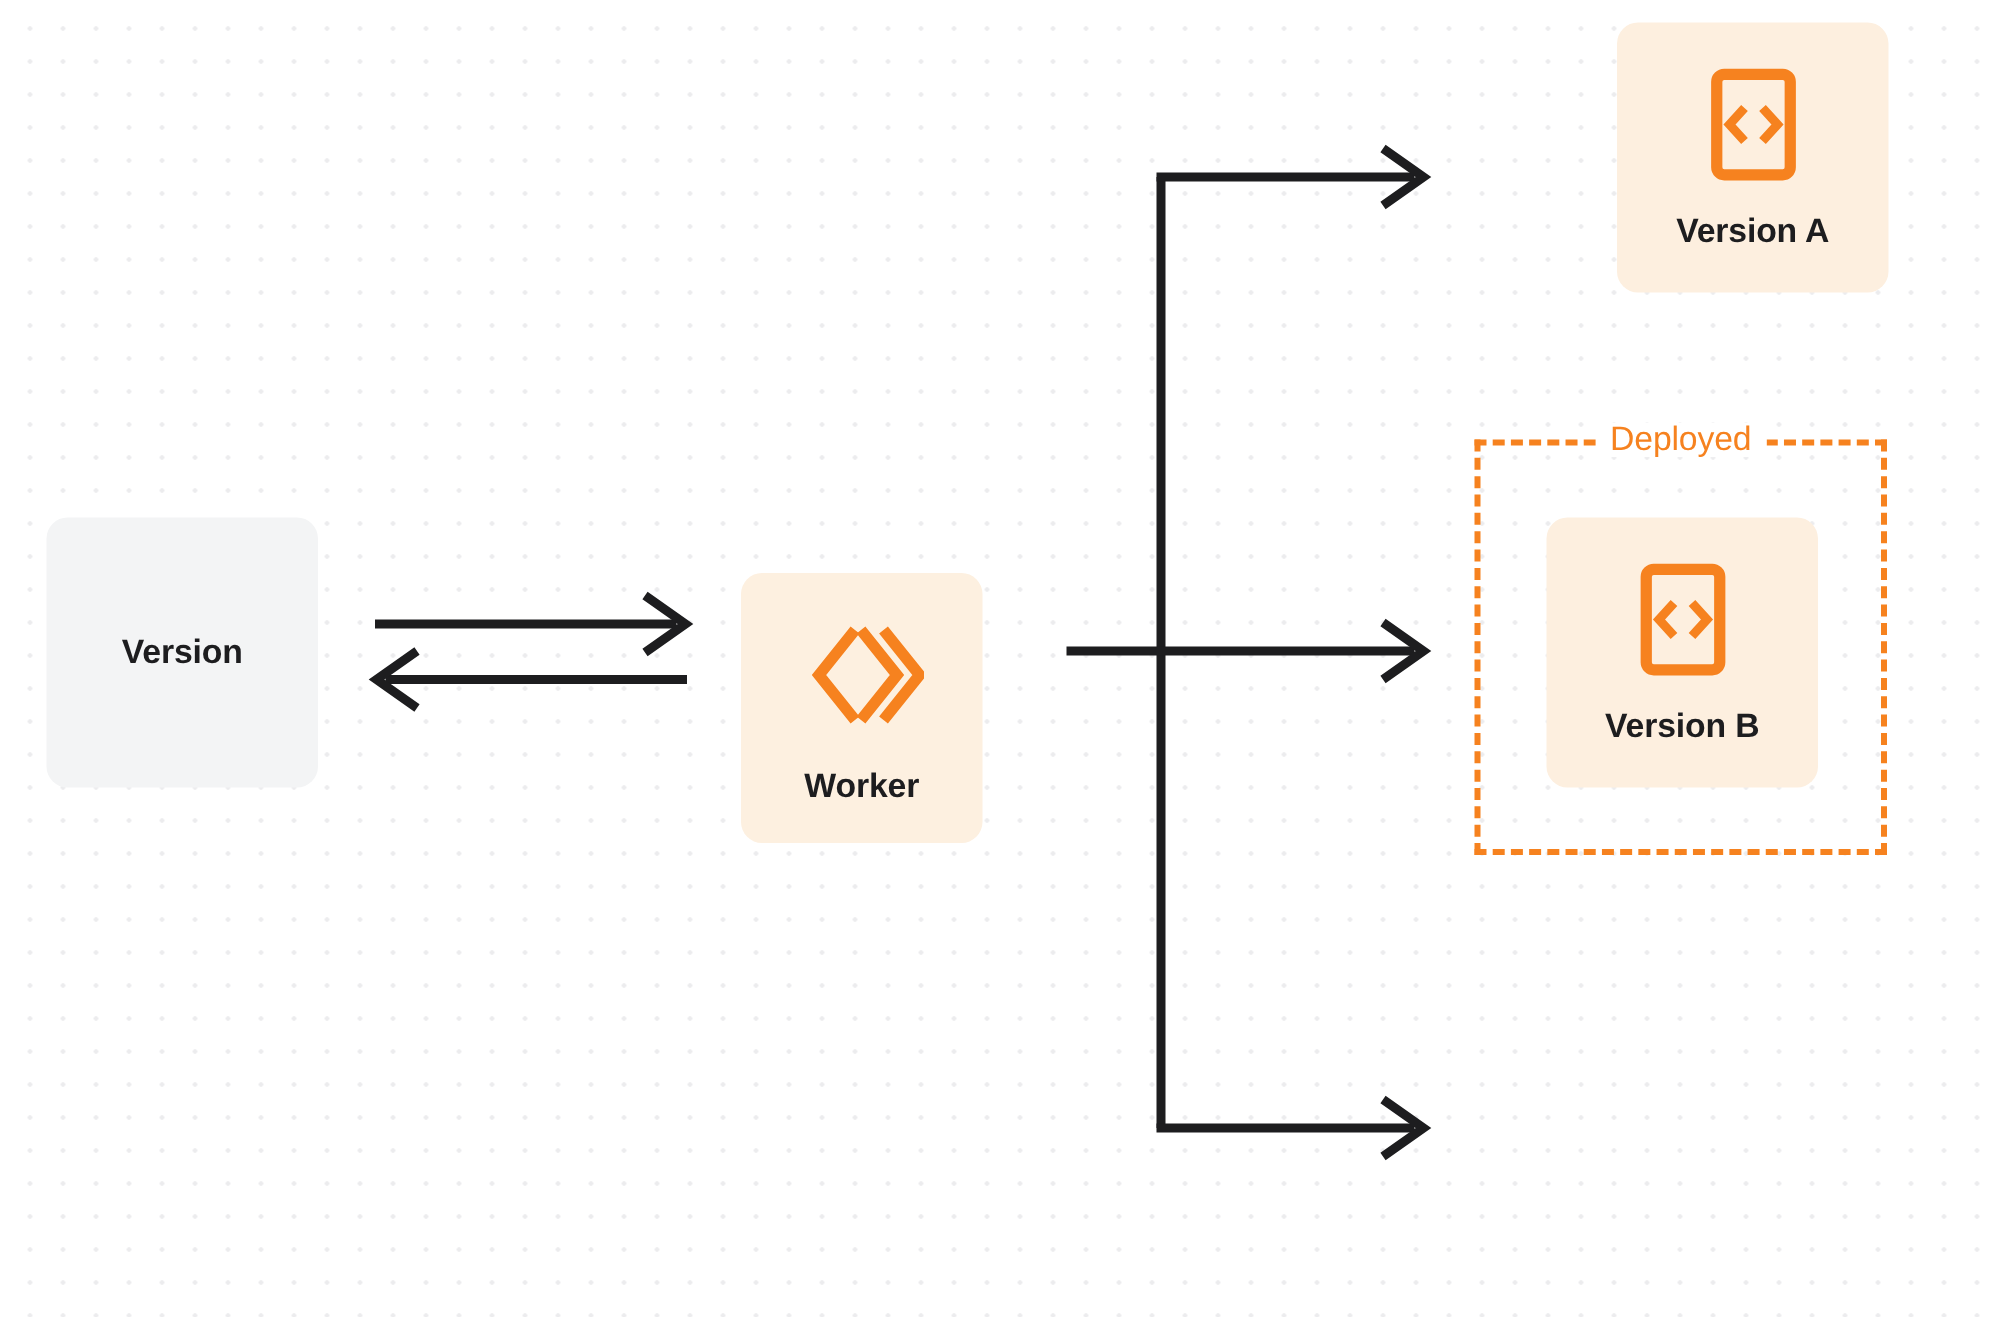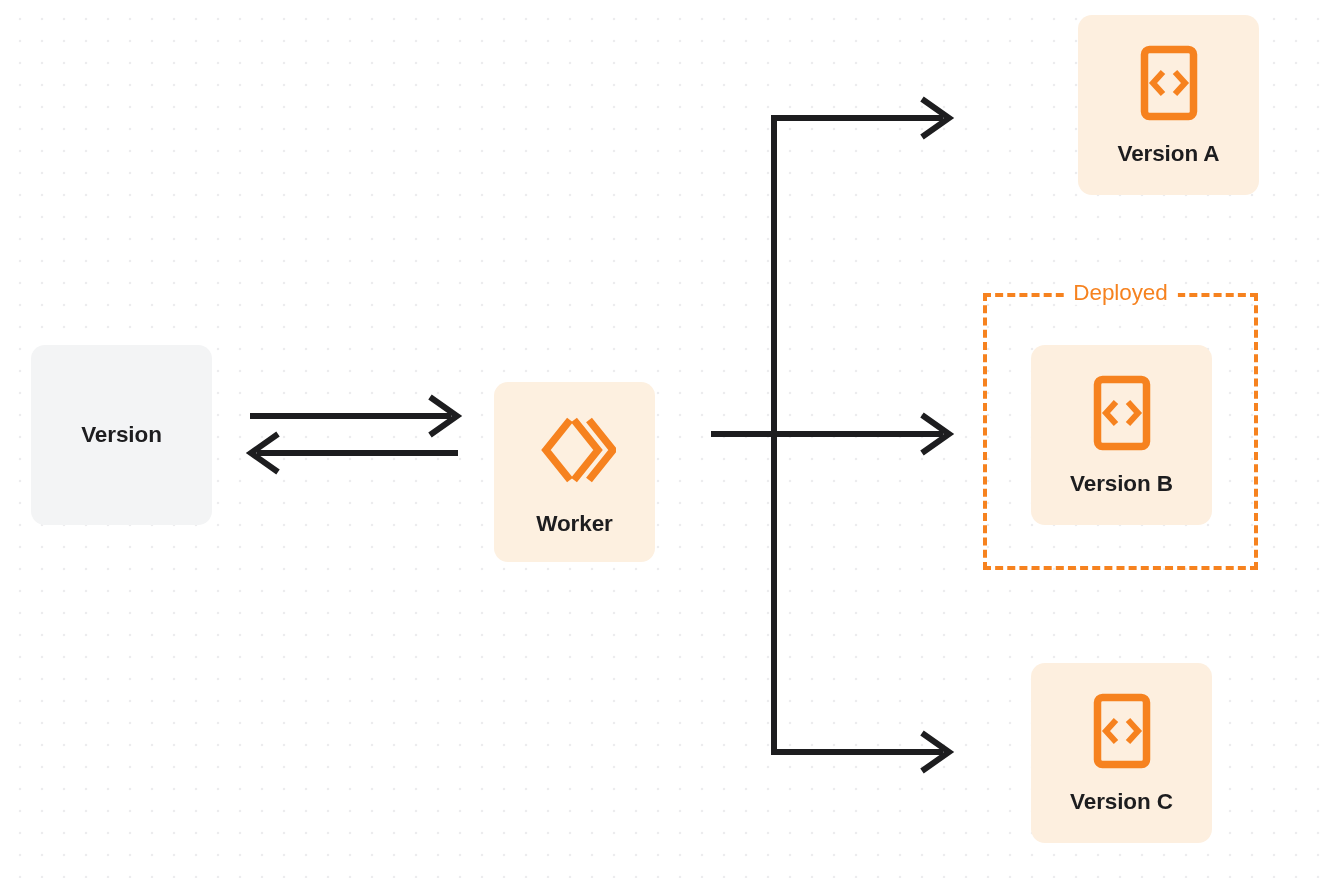--- a/index.html
+++ b/index.html
@@ -207,24 +207,14 @@
     <span class="icon-wrap">
       <svg width="58" height="76" viewBox="0 0 58 76">
         <rect x="4.5" y="4.5" width="49" height="67" rx="5" ry="5" fill="none" stroke="#f6821f" stroke-width="7.5"></rect>
         <polyline points="23,27 13,38 23,49" fill="none" stroke="#f6821f" stroke-width="6" stroke-linecap="butt" stroke-linejoin="miter"></polyline>
         <polyline points="35,27 45,38 35,49" fill="none" stroke="#f6821f" stroke-width="6" stroke-linecap="butt" stroke-linejoin="miter"></polyline>
       </svg>
     </span>
     <span class="node-label">Version B</span>
   </div>
 
-  <div class="node node-version node-version-c">
-    <span class="icon-wrap">
-      <svg width="58" height="76" viewBox="0 0 58 76">
-        <rect x="4.5" y="4.5" width="49" height="67" rx="5" ry="5" fill="none" stroke="#f6821f" stroke-width="7.5"></rect>
-        <polyline points="23,27 13,38 23,49" fill="none" stroke="#f6821f" stroke-width="6" stroke-linecap="butt" stroke-linejoin="miter"></polyline>
-        <polyline points="35,27 45,38 35,49" fill="none" stroke="#f6821f" stroke-width="6" stroke-linecap="butt" stroke-linejoin="miter"></polyline>
-      </svg>
-    </span>
-    <span class="node-label">Version C</span>
-  </div>
 
 </div>
 
 </body></html>

